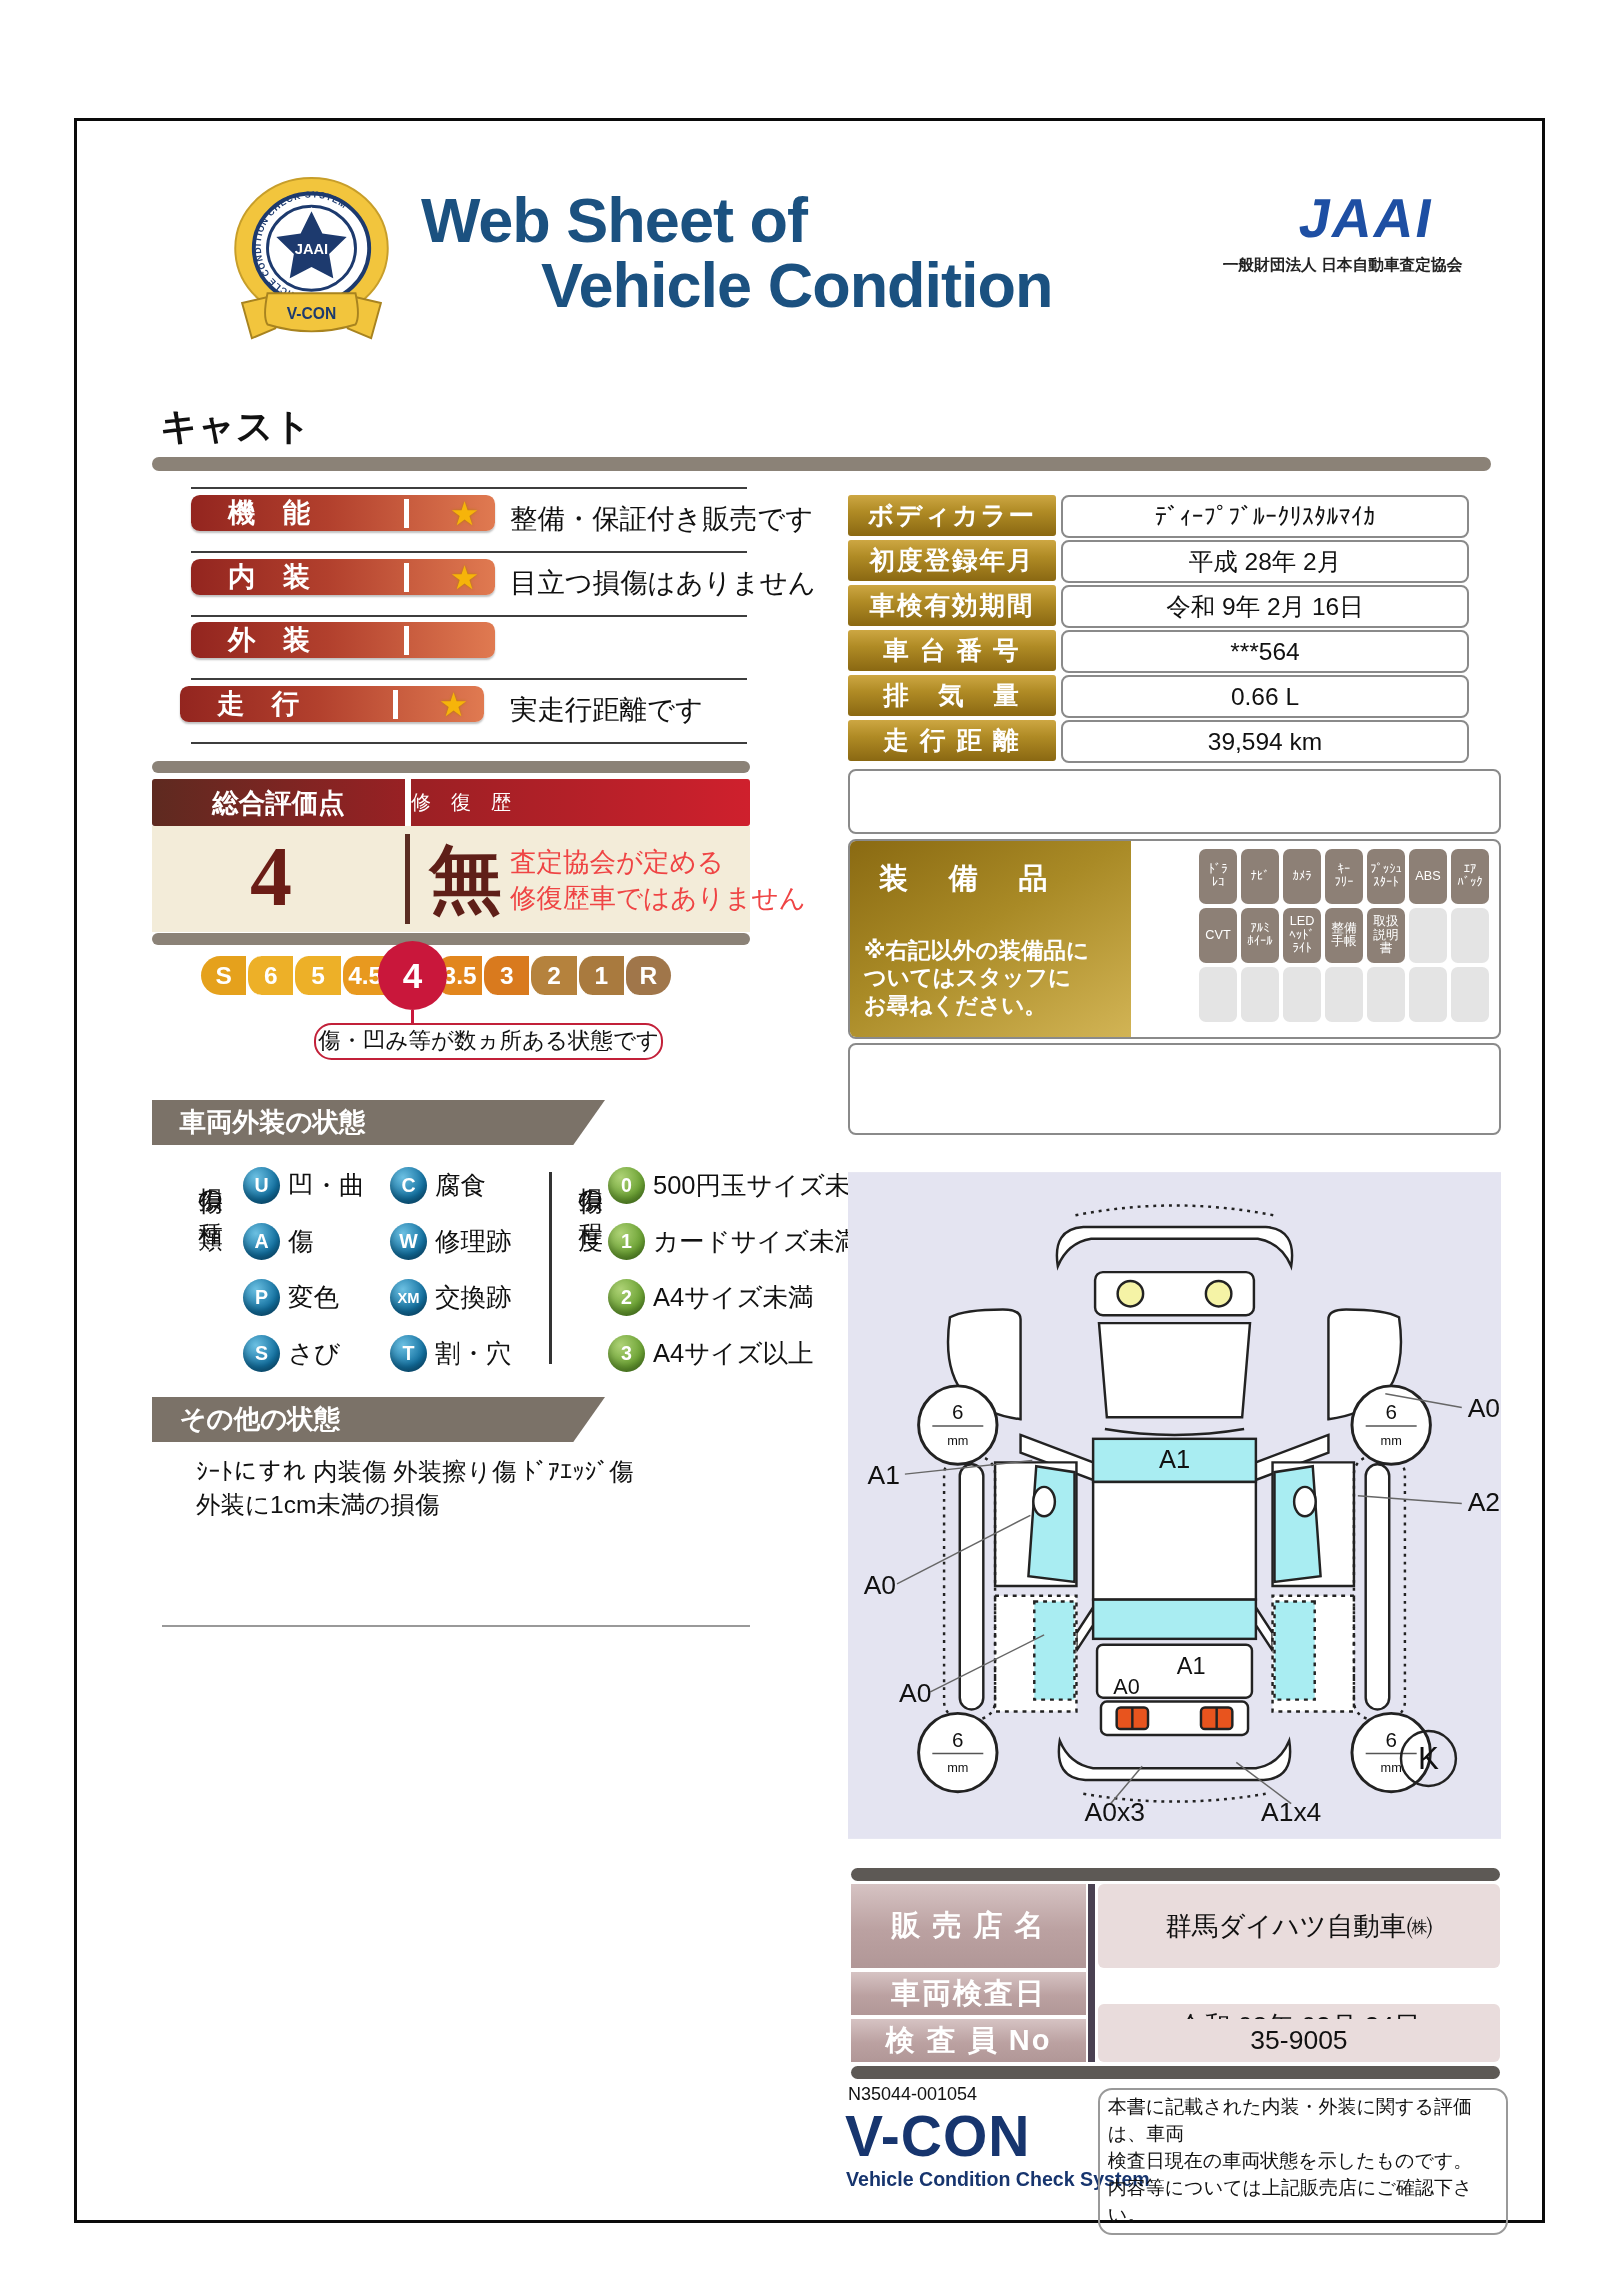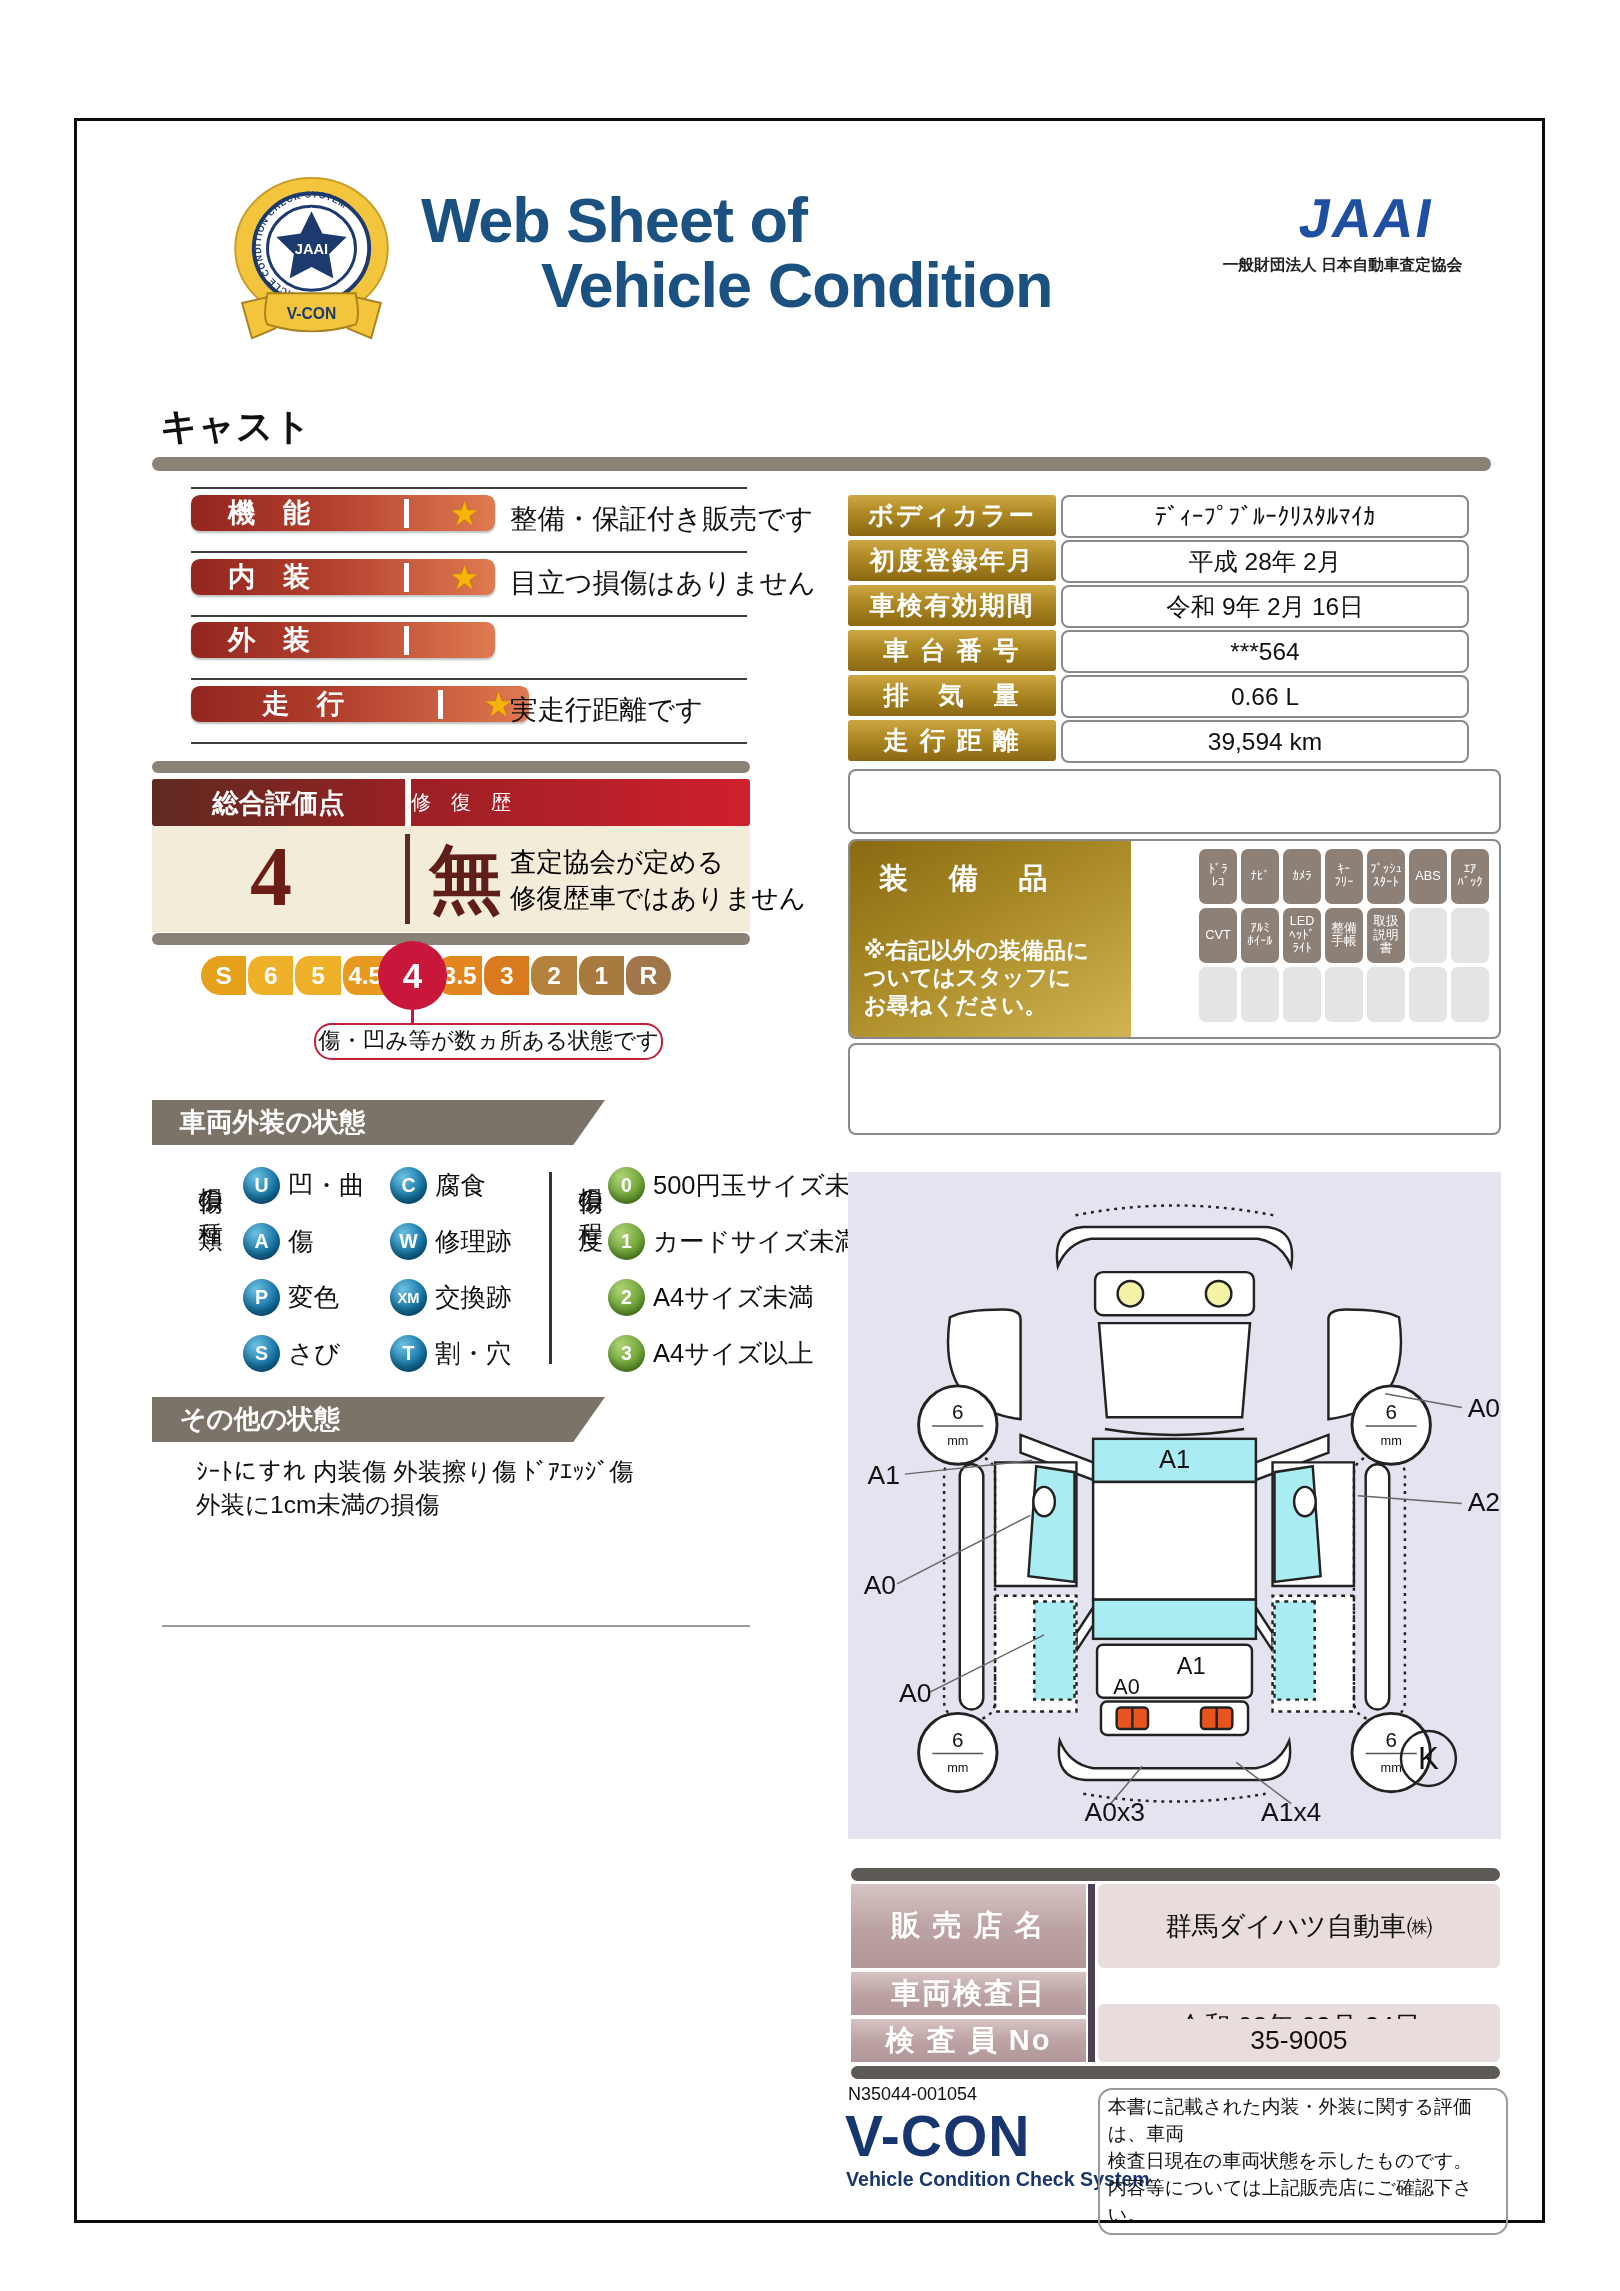--- a/index.html
+++ b/index.html
@@ -27,21 +27,21 @@
 
   
   .ov-header{width:598px;height:47px;display:flex;align-items:center;border-radius:2.9px;
              background:linear-gradient(90deg,#5e2a20 0%,#9c2024 45%,#cf202d 100%);}
   .ov-hl{width:253px;text-align:center;color:#fff;font-size:26.5px;font-weight:bold;}
   .ov-hsep{width:5.9px;height:47px;background:#fff;}
   .ov-hr{flex:1;text-align:left;color:#fff;font-size:20px;font-weight:normal;}
   .ov-body{width:598px;height:106px;background:#f3ecd9;}
   .score{font-family:"Liberation Serif","DejaVu Serif",serif;font-size:84px;font-weight:bold;color:#6b1d16;}
   .repair{font-family:"Liberation Serif","DejaVu Serif",serif;font-size:73px;font-weight:bold;color:#5f1f18;}
-  .repair-note{font-size:26.5px;line-height:1.35;white-space:pre-line;color:#000000;}
+  .repair-note{font-size:26.5px;line-height:1.35;white-space:pre-line;color:#ef4444;}
   .ov-vline{width:4.9px;background:#5a2d22;}
 
   
   .scale{width:470px;height:39px;display:flex;}
   .seg{flex:1;display:flex;align-items:center;justify-content:center;color:#fff;font-weight:bold;font-size:24.5px;}
   .seg+.seg{border-left:2.9px solid #fff;border-top-left-radius:15.7px;border-bottom-left-radius:15.7px;}
   .seg:nth-child(1){background:#e5a11c;border-radius:19.6px 0 0 19.6px;}
   .seg:nth-child(2){background:#edb028;}
   .seg:nth-child(3){background:#edb028;}
   .seg:nth-child(4){background:#e8991f;}
@@ -154,21 +154,21 @@
   </div>
   <div class="abs rate-note" style="left:510px;top:559px;">目立つ損傷はありません</div>
 
   <div class="abs rate-bar" style="left:191px;top:622px;">
     <span class="rate-label">外　装</span>
     <span class="rate-sep"></span>
     <span class="rate-star"></span>
   </div>
   <div class="abs rate-note" style="left:510px;top:622px;"></div>
 
-  <div class="abs rate-bar" style="left:191px;top:686px;padding-left:34px;">
+  <div class="abs rate-bar" style="left:180px;top:686px;">
     <span class="rate-label">走　行</span>
     <span class="rate-sep"></span>
     <span class="rate-star">★</span>
   </div>
   <div class="abs rate-note" style="left:510px;top:686px;">実走行距離です</div>
 
   <div class="abs divider" style="left:152px;top:761px;width:598px;height:11.8px;"></div>
 
   <div class="abs ov-header" style="left:152px;top:779px;">
     <span class="ov-hl">総合評価点</span>

